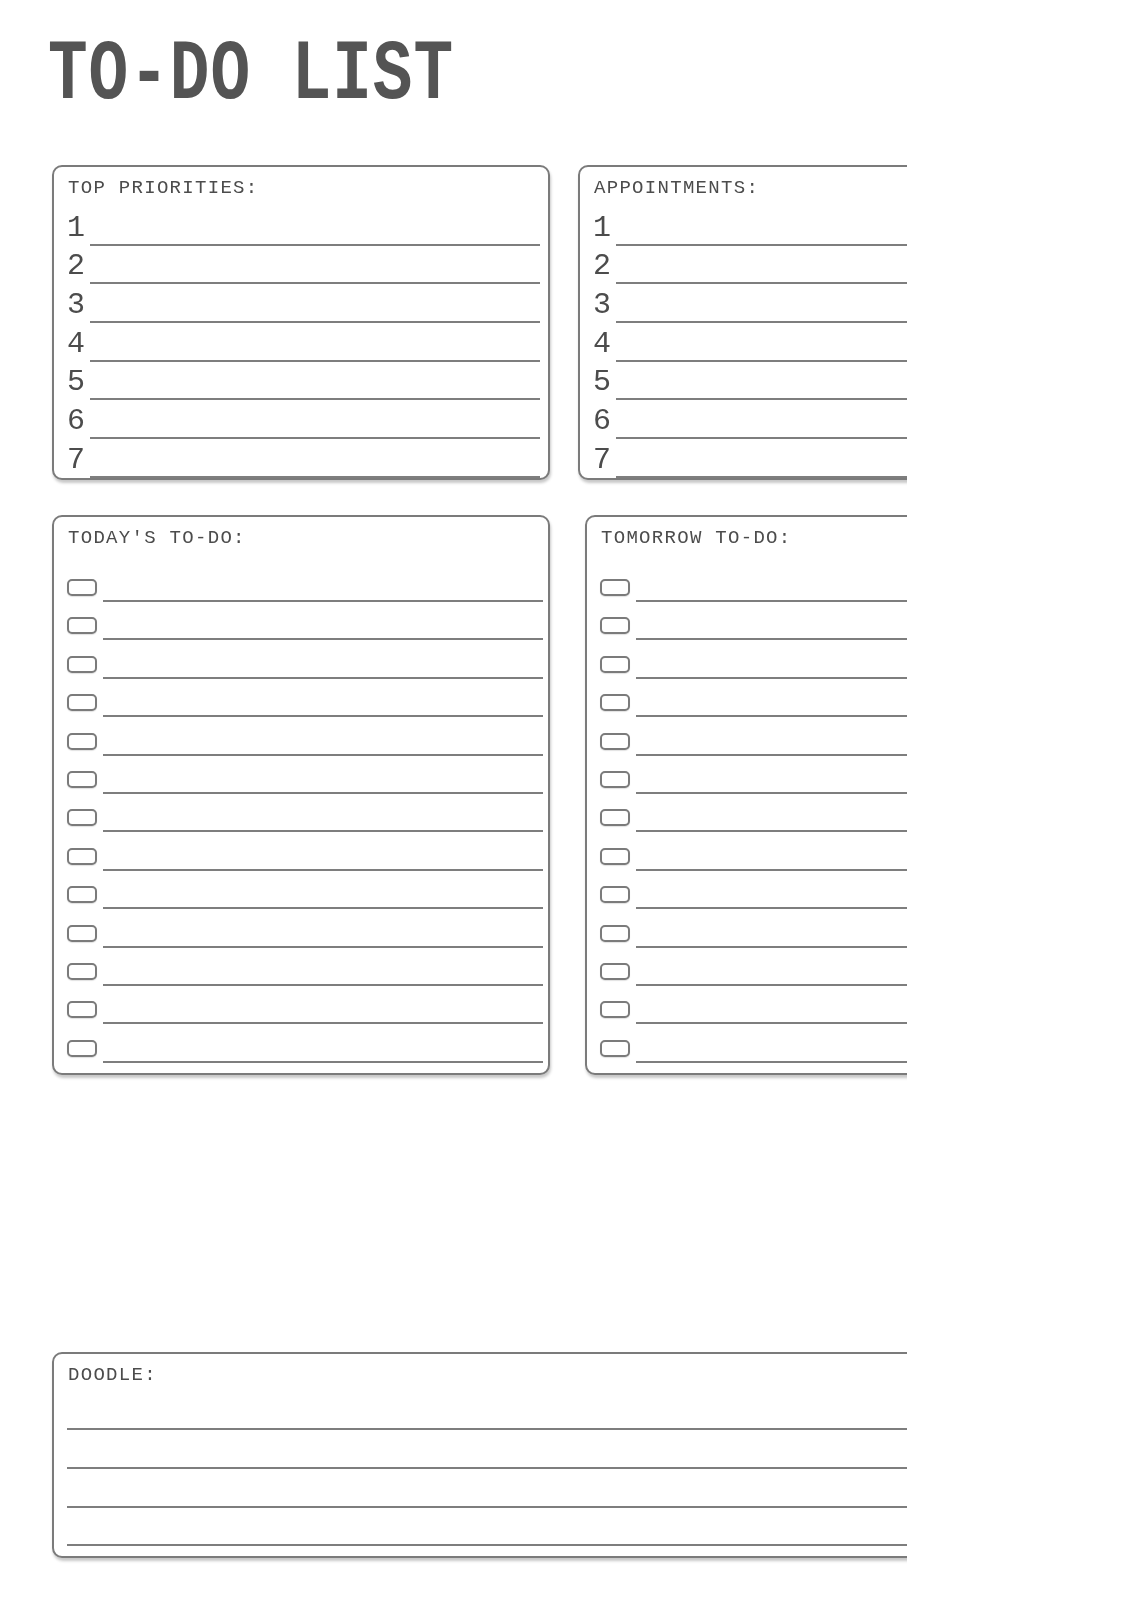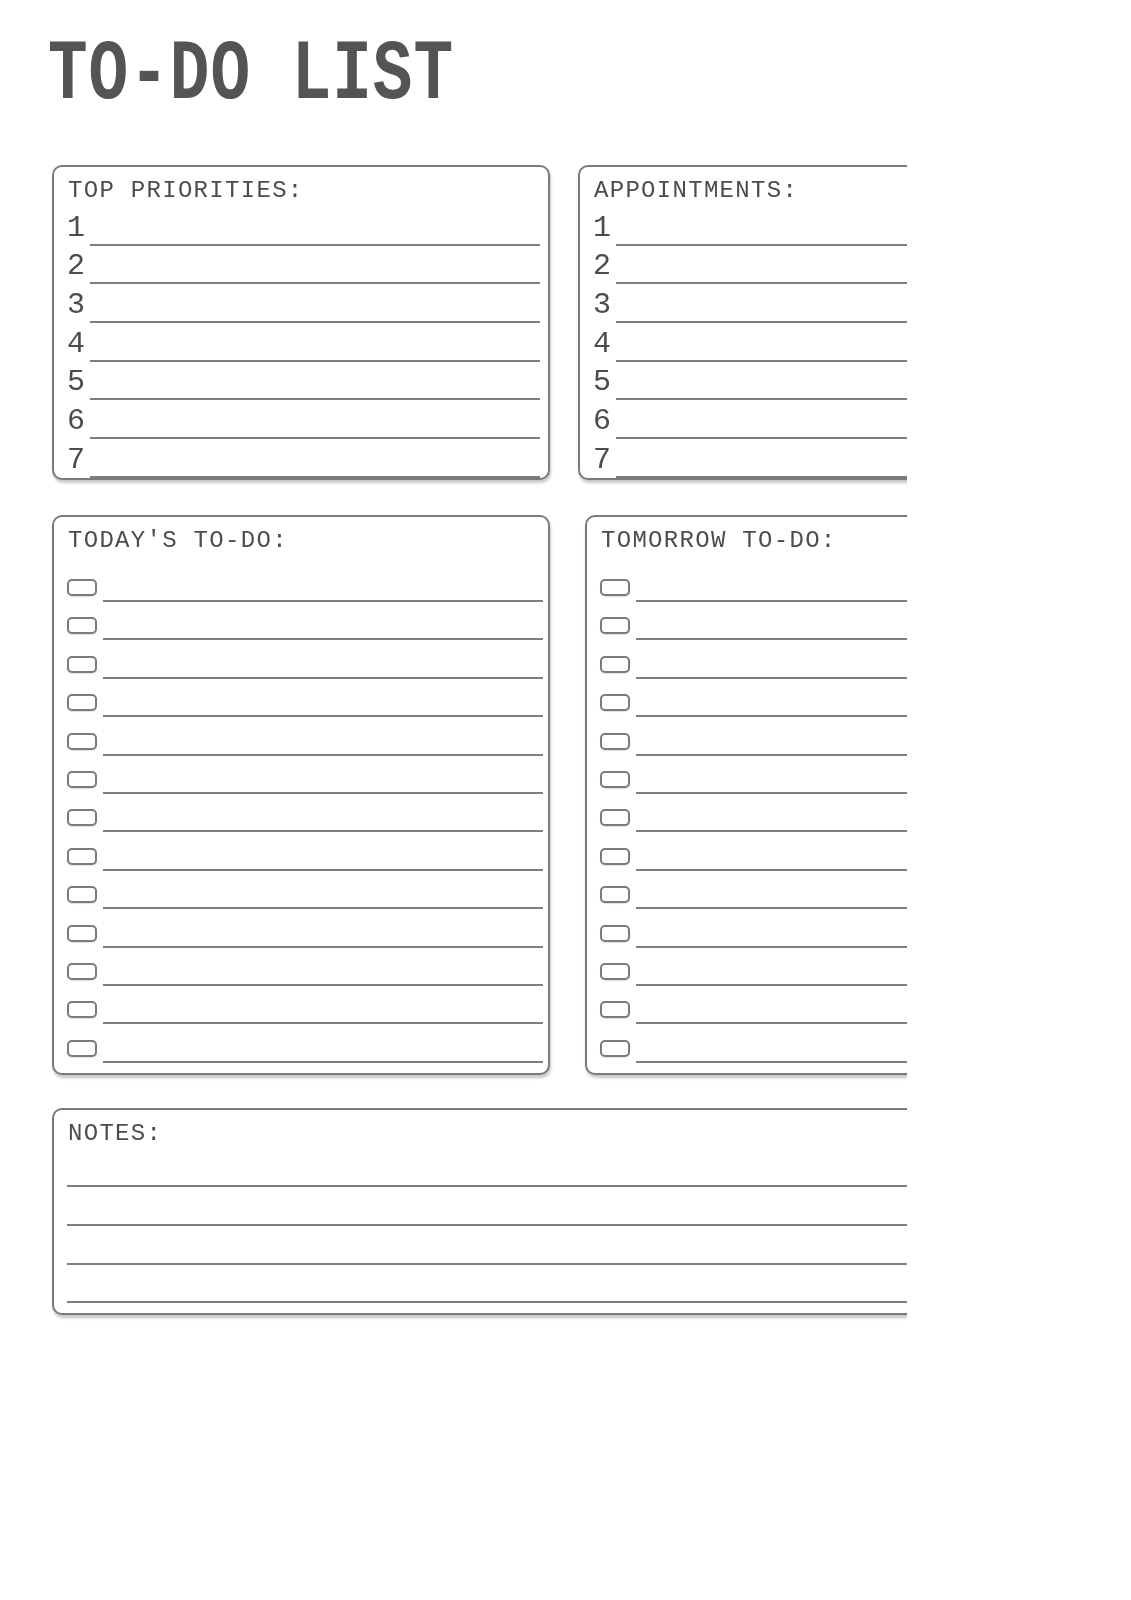--- a/index.html
+++ b/index.html
@@ -20,21 +20,21 @@
     box-shadow:1px 3px 3px rgba(0,0,0,0.22);
   }
   .box-tp     { left:52px;  top:165px;  width:498px;  height:315px; }
   .box-ap     { left:578px; top:165px;  width:501px;  height:315px; }
   .box-today  { left:52px;  top:515px;  width:498px;  height:560px;padding-left:33px; }
   .box-tmrw   { left:578px; top:515px;  width:501px;  height:560px;margin-left:7px; }
   .box-notes  { left:52px;  top:1108px; width:1027px; height:207px; }
   .box-doodle { left:52px;  top:1352px; width:1027px; height:206px; }
   .box-label {
     position:absolute; left:14px; top:10px;
-    font-size:24px; letter-spacing:1.3px; white-space:nowrap; color:var(--ink);
+    font-size:19px; letter-spacing:1.3px; white-space:nowrap; color:var(--ink);
   }
   .rows { position:absolute; left:0; right:0; }
   .box-tp .rows, .box-ap .rows { top:40px; }
   .numbered-row { position:relative; height:38.7px; }
   .numbered-row .num { position:absolute; left:13px; bottom:3px; font-size:30px; line-height:1; }
   .numbered-row .rule { position:absolute; left:36px; right:8px; bottom:0; border-bottom:2px solid var(--rule); }
   .box-today .rows, .box-tmrw .rows { top:56px; }
   .checkbox-row { position:relative; height:38.4px; }
   .cbx {
     position:absolute; left:13px; top:6px; width:30px; height:17px;
@@ -231,32 +231,32 @@
           <span class="cbx"></span>
           <span class="rule"></span>
         </div>
         <div class="checkbox-row">
           <span class="cbx"></span>
           <span class="rule"></span>
         </div>
       </div>
   </section>
 
-  <section class="box box-notes">
-    <div class="box-label">NOTES:</div>
-    <div class="rows">
-        <div class="ruled-row">
-          <span class="rule"></span>
-        </div>
-        <div class="ruled-row">
-          <span class="rule"></span>
-        </div>
-        <div class="ruled-row">
-          <span class="rule"></span>
-        </div>
-        <div class="ruled-row">
-          <span class="rule"></span>
-        </div>
-      </div>
-  </section>
-
+
+  <section class="box box-doodle">
+    <div class="box-label">DOODLE:</div>
+    <div class="rows">
+        <div class="ruled-row">
+          <span class="rule"></span>
+        </div>
+        <div class="ruled-row">
+          <span class="rule"></span>
+        </div>
+        <div class="ruled-row">
+          <span class="rule"></span>
+        </div>
+        <div class="ruled-row">
+          <span class="rule"></span>
+        </div>
+      </div>
+  </section>
 
 </div>
 
 </body></html>

